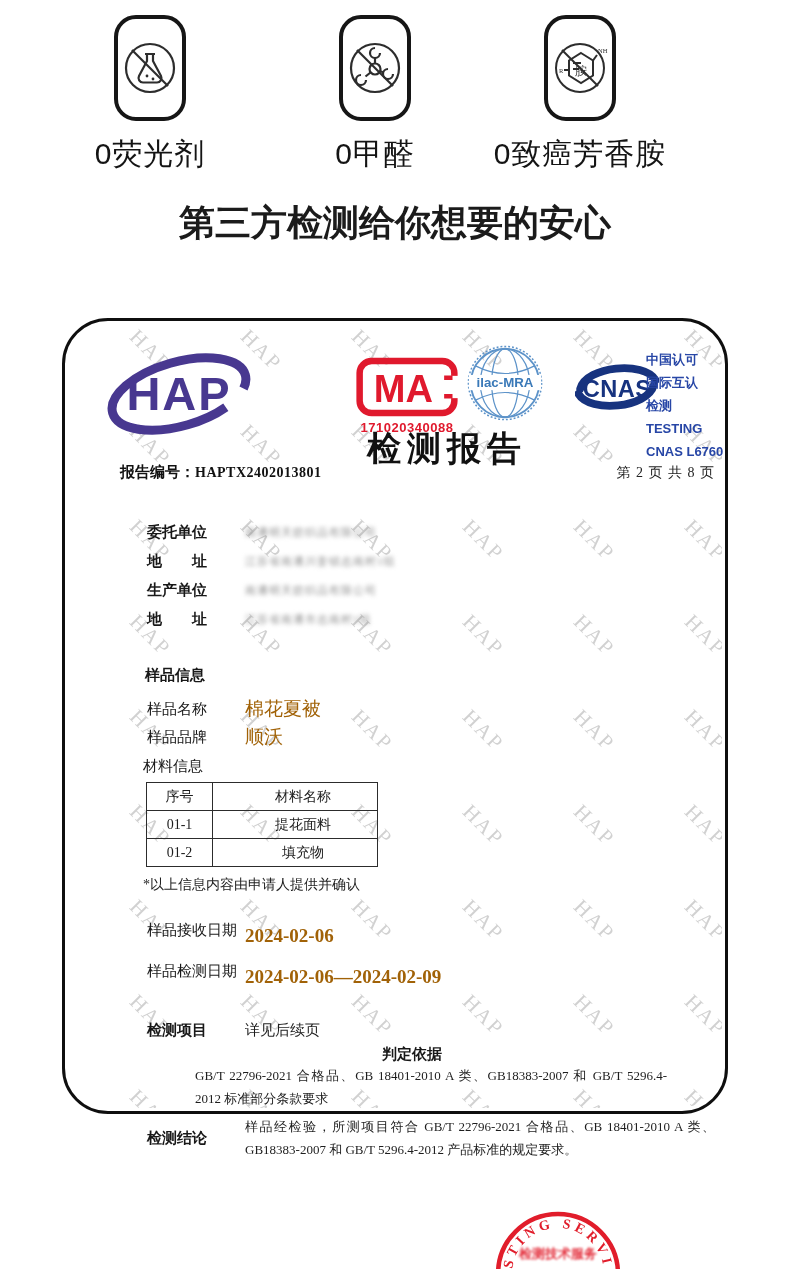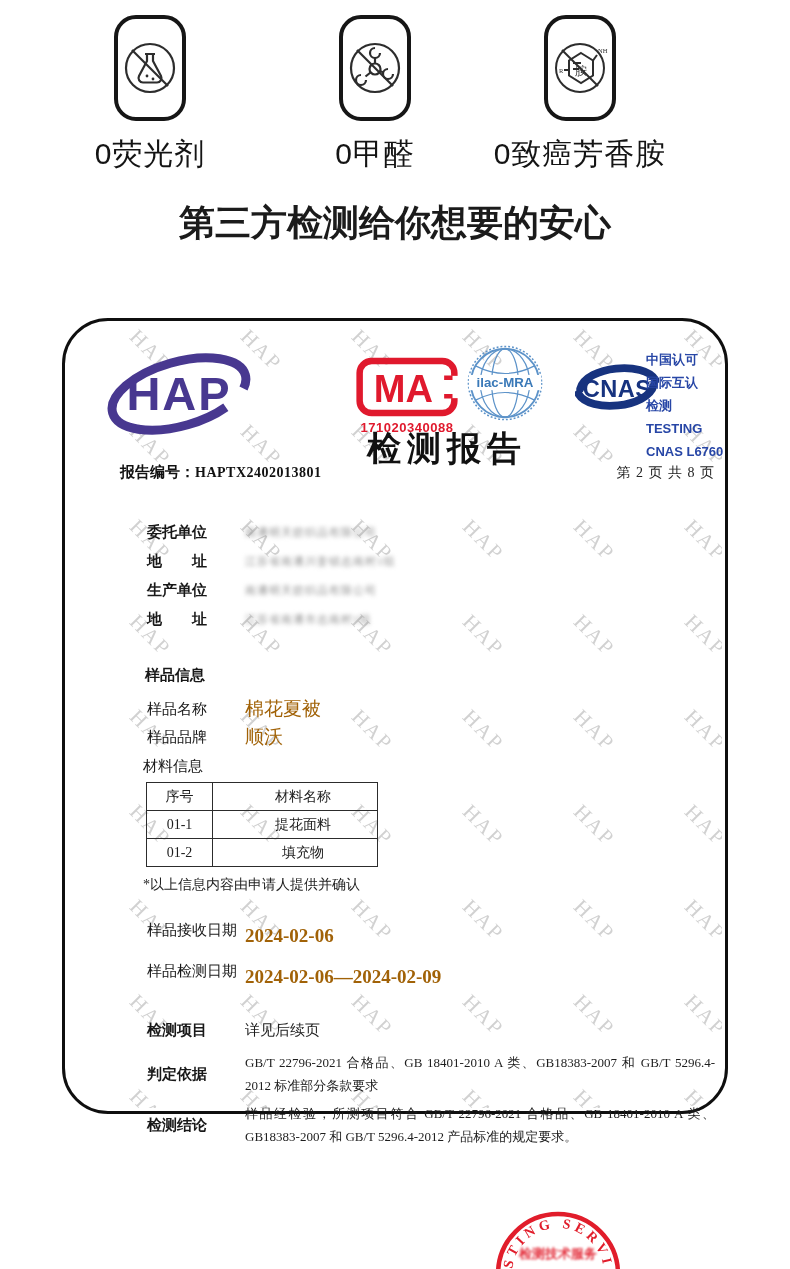--- a/index.html
+++ b/index.html
@@ -323,21 +323,21 @@
         <div class="frow">
           <span class="lbl">样品检测日期</span>
           <span class="val b">2024-02-06—2024-02-09</span>
         </div>
       </div>
 
       <div class="res-row" style="margin-top:34px;">
         <span class="lbl">检测项目</span>
         <span class="val single">详见后续页</span>
       </div>
-      <div class="res-row" style="margin-top:9px;">
+      <div class="res-row" style="margin-top:3px;flex-direction:column;">
         <span class="lbl">判定依据</span>
         <span class="val">GB/T 22796-2021 合格品、GB 18401-2010 A 类、GB18383-2007 和 GB/T 5296.4-2012 标准部分条款要求</span>
       </div>
       <div class="res-row" style="margin-top:5px;">
         <span class="lbl">检测结论</span>
         <span class="val">样品经检验，所测项目符合 GB/T 22796-2021 合格品、GB 18401-2010 A 类、GB18383-2007 和 GB/T 5296.4-2012 产品标准的规定要求。</span>
       </div>
     </div>
   </div>
 

